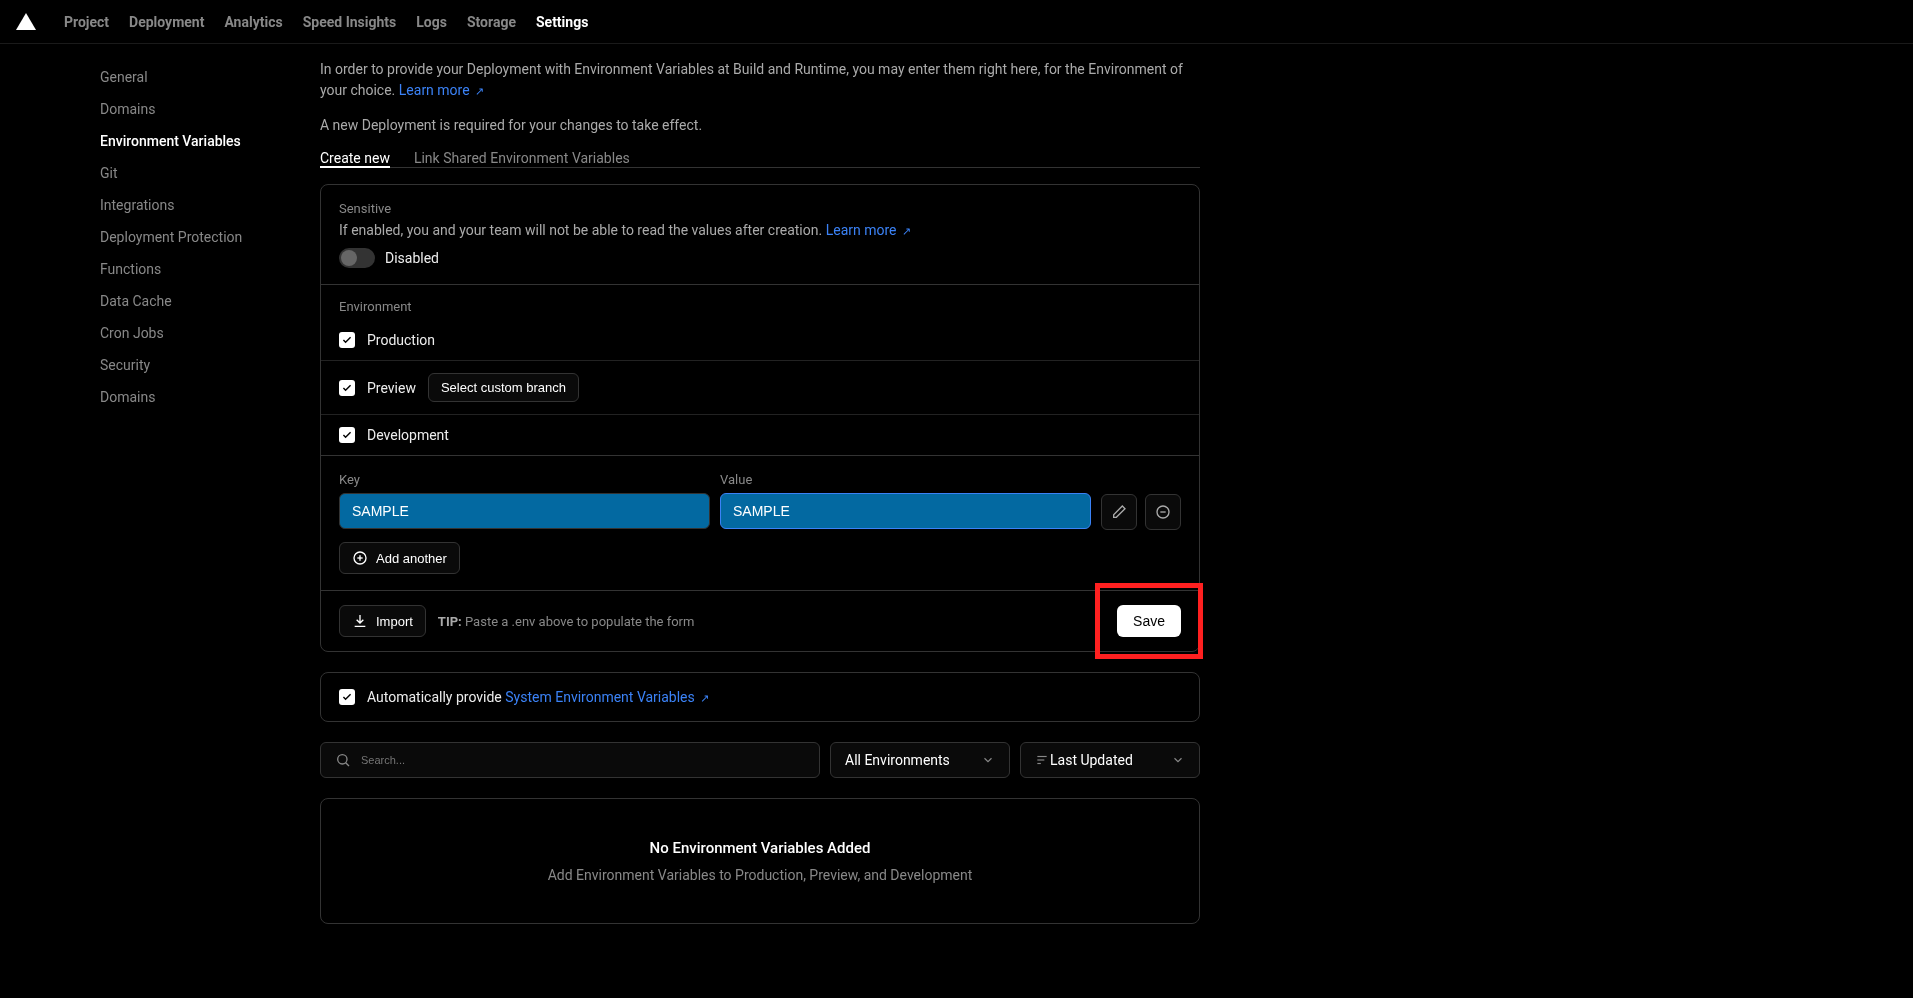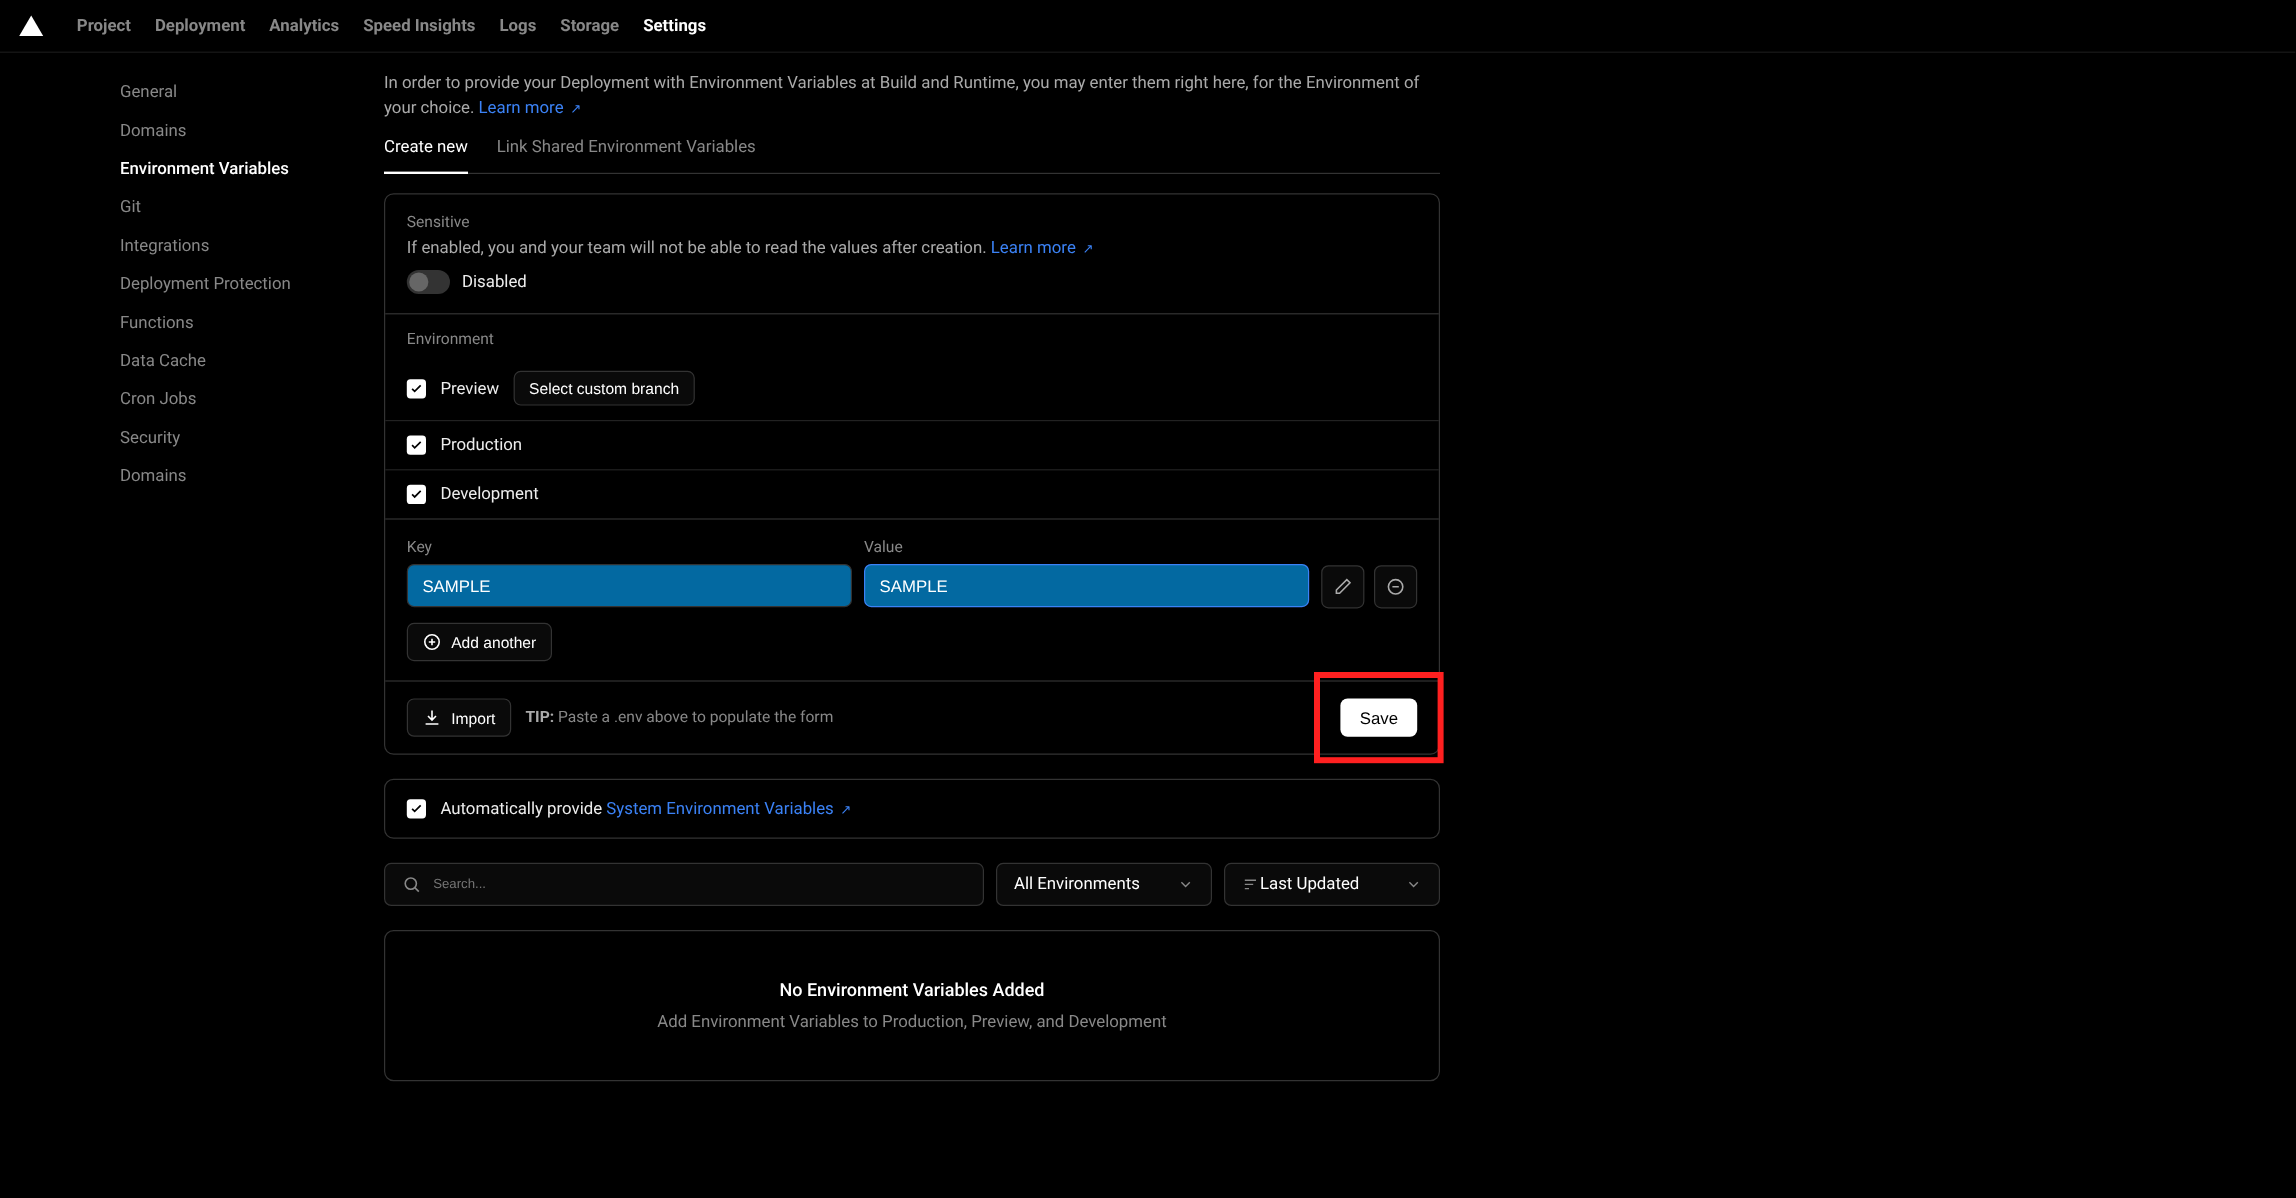--- a/index.html
+++ b/index.html
@@ -74,21 +74,20 @@
   color: #3b82f6;
   cursor: pointer;
 }
 .tabs {
   display: flex;
   gap: 24px;
   border-bottom: 1px solid #333;
   margin-bottom: 16px;
 }
 .tab {
-  padding-bottom: 12px;
   cursor: pointer;
   color: #888;
   font-size: 14px;
 }
 .tab.active {
   color: #fff;
   border-bottom: 2px solid #fff;
   margin-bottom: -1px;
 }
 .panel {
@@ -333,20 +332,21 @@
     <div class="sidebar-item">Cron Jobs</div>
     <div class="sidebar-item">Security</div>
     <div class="sidebar-item">Domains</div>
   </div>
 
   <div class="main">
     <p class="description">
       <span>In order to provide your Deployment with Environment Variables at Build and Runtime, you may enter them right here, for the Environment of your choice.</span>
       <span class="link"><span>Learn more</span> <span class="ext-link-icon">↗</span></span>
     </p>
+    <p class="description">A new Deployment is required for your changes to take effect.</p>
 
     <div class="tabs">
       <div class="tab active">Create new</div>
       <div class="tab">Link Shared Environment Variables</div>
     </div>
 
     <div class="panel">
       <div class="panel-section">
         <div class="label-text">Sensitive</div>
         <div class="sensitive-desc">
@@ -362,30 +362,30 @@
       <div>
         <div style="padding:14px 18px 0;">
             <div class="label-text">Environment</div>
           </div>
         <div class="env-row">
           <div class="checkbox">
               <svg viewBox="0 0 14 14">
                 <path d="M2 7l3 3 7-7" stroke="#000" stroke-width="2" fill="none"></path>
               </svg>
             </div>
-          <span>Preview</span>
-          <button class="branch-btn">Select custom branch</button>
+          <span>Production</span>
         </div>
         <div class="env-row">
           <div class="checkbox">
               <svg viewBox="0 0 14 14">
                 <path d="M2 7l3 3 7-7" stroke="#000" stroke-width="2" fill="none"></path>
               </svg>
             </div>
-          <span>Production</span>
+          <span>Preview</span>
+          <button class="branch-btn">Select custom branch</button>
         </div>
         <div class="env-row">
           <div class="checkbox">
               <svg viewBox="0 0 14 14">
                 <path d="M2 7l3 3 7-7" stroke="#000" stroke-width="2" fill="none"></path>
               </svg>
             </div>
           <span>Development</span>
         </div>
       </div>

